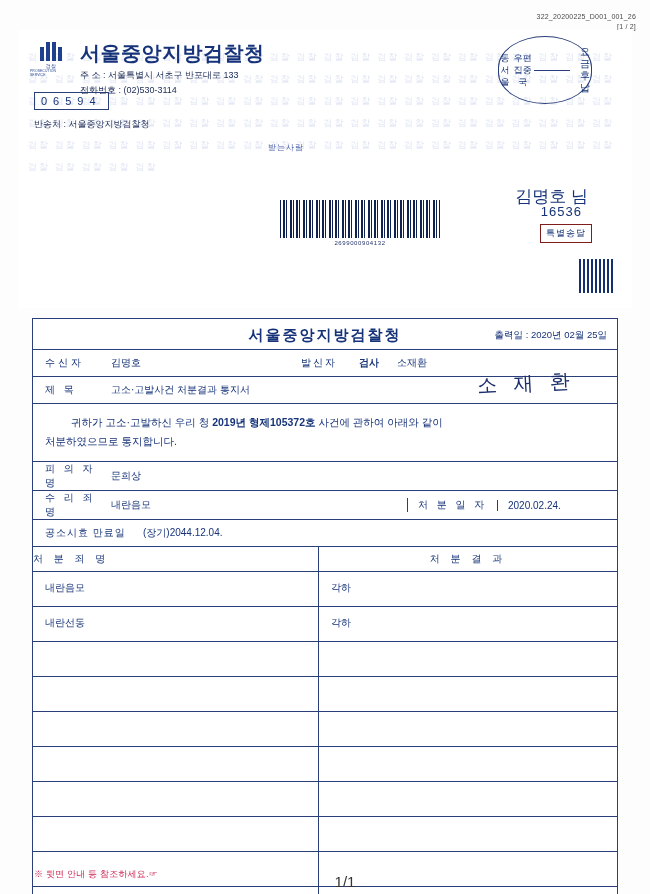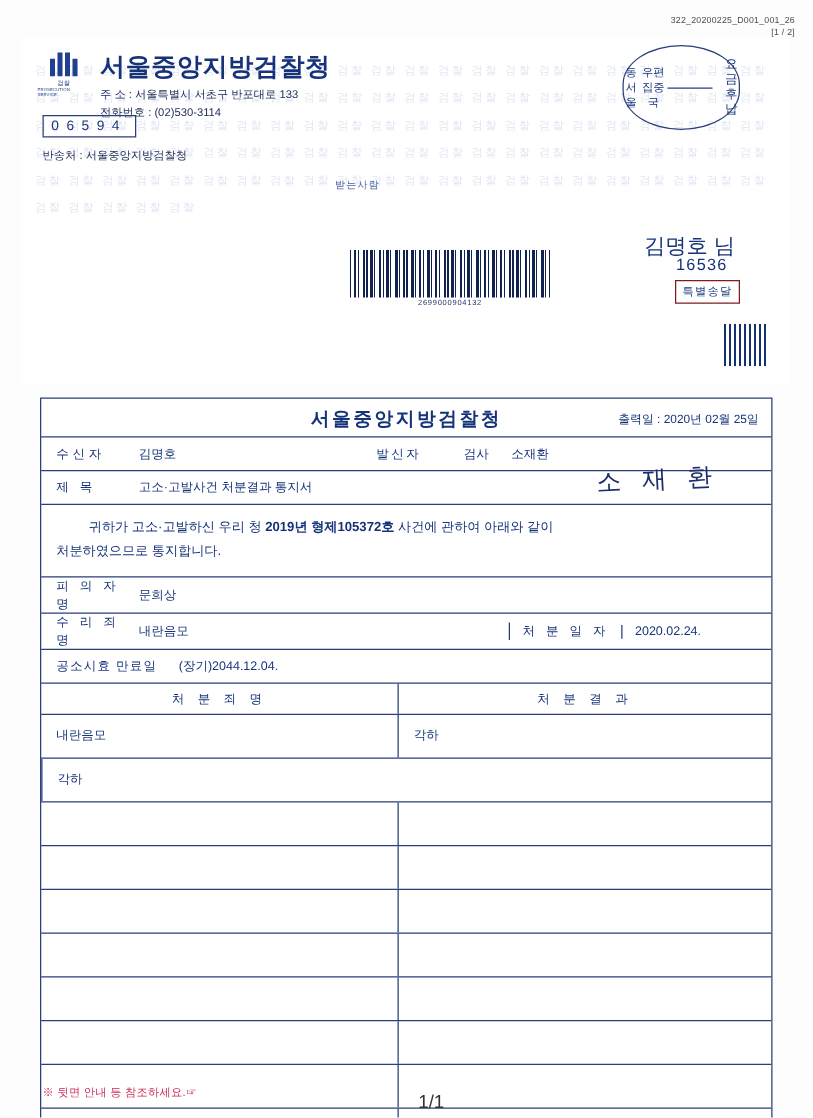--- a/index.html
+++ b/index.html
@@ -281,22 +281,22 @@
     width: 78px;
     padding-left: 12px;
     box-sizing: border-box;
     letter-spacing: 3px;
     font-size: 10px;
   }
   .val { flex: 1; }
 
   .recv-row .val { display: flex; align-items: center; }
   .recv-name { width: 190px; }
-  .sender-lbl { letter-spacing: 2px; margin-right: 34px; }
-  .sender-role { margin-right: 18px; }
+  .sender-lbl { letter-spacing: 2px; margin-right: 22px; }
+  .sender-role { margin-right: 18px; font-weight: bold; }
   .sender-person { }
   .seal {
     position: absolute;
     right: 42px;
     top: 20px;
     font-size: 20px;
     color: #1d2f6b;
     font-family: "DejaVu Serif", serif;
     letter-spacing: 5px;
     transform: rotate(-3deg);
@@ -333,21 +333,21 @@
     box-sizing: border-box;
   }
 
   .result-head {
     display: flex;
     border-bottom: 1px solid #2a3f7a;
     height: 24px;
     align-items: center;
   }
   .result-head div {
-    text-align: center;
+    text-align: left;
     letter-spacing: 4px;
     font-size: 10px;
   }
   .col-a { width: 285px; }
   .col-b { flex: 1; border-left: 1px solid #2a3f7a; height: 100%; display: flex; align-items: center; justify-content: center; }
 
   .result-row {
     display: flex;
     height: 34px;
     border-bottom: 1px solid #2a3f7a;
@@ -486,20 +486,21 @@
       <div class="col-a">처 분 죄 명</div>
       <div class="col-b">처 분 결 과</div>
     </div>
 
     <div id="result-rows">
         <div class="result-row">
           <div class="c1">내란음모</div>
           <div class="c2">각하</div>
         </div>
         <div class="result-row">
+          <div class="c1">내란선동</div>
           <div class="c2">각하</div>
         </div>
         <div class="result-row">
           <div class="c1"></div>
           <div class="c2"></div>
         </div>
         <div class="result-row">
           <div class="c1"></div>
           <div class="c2"></div>
         </div>

